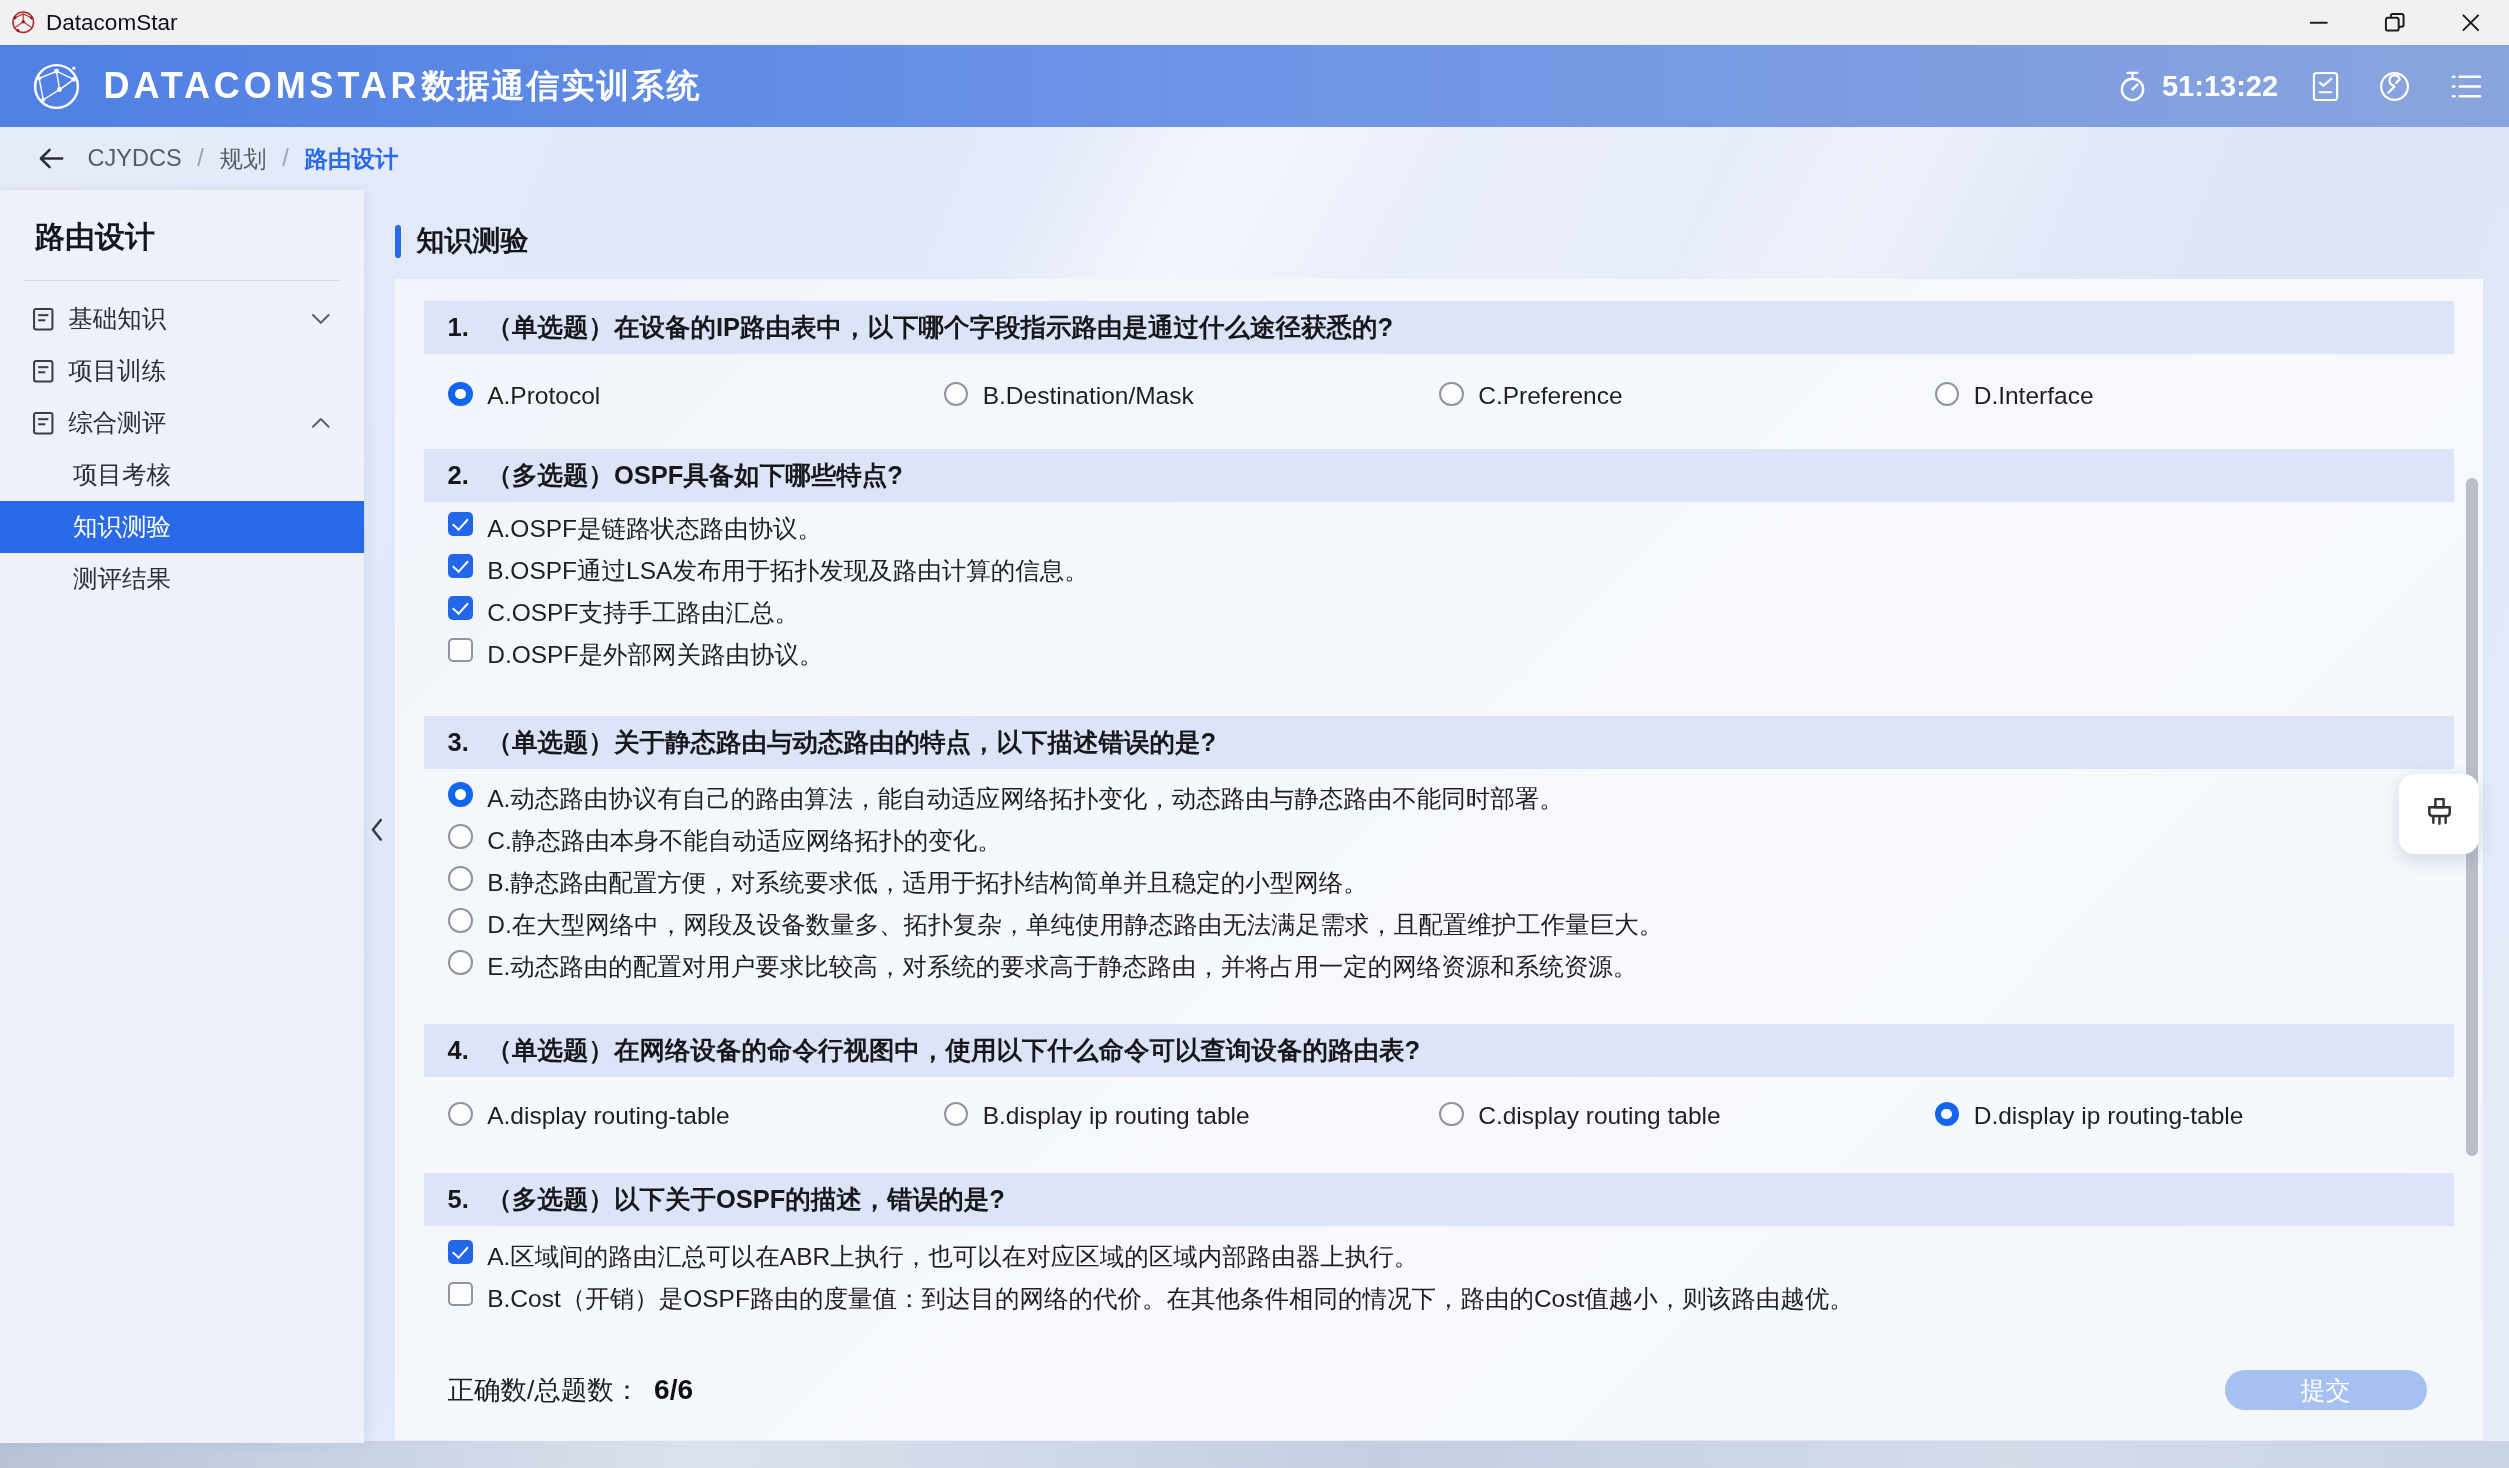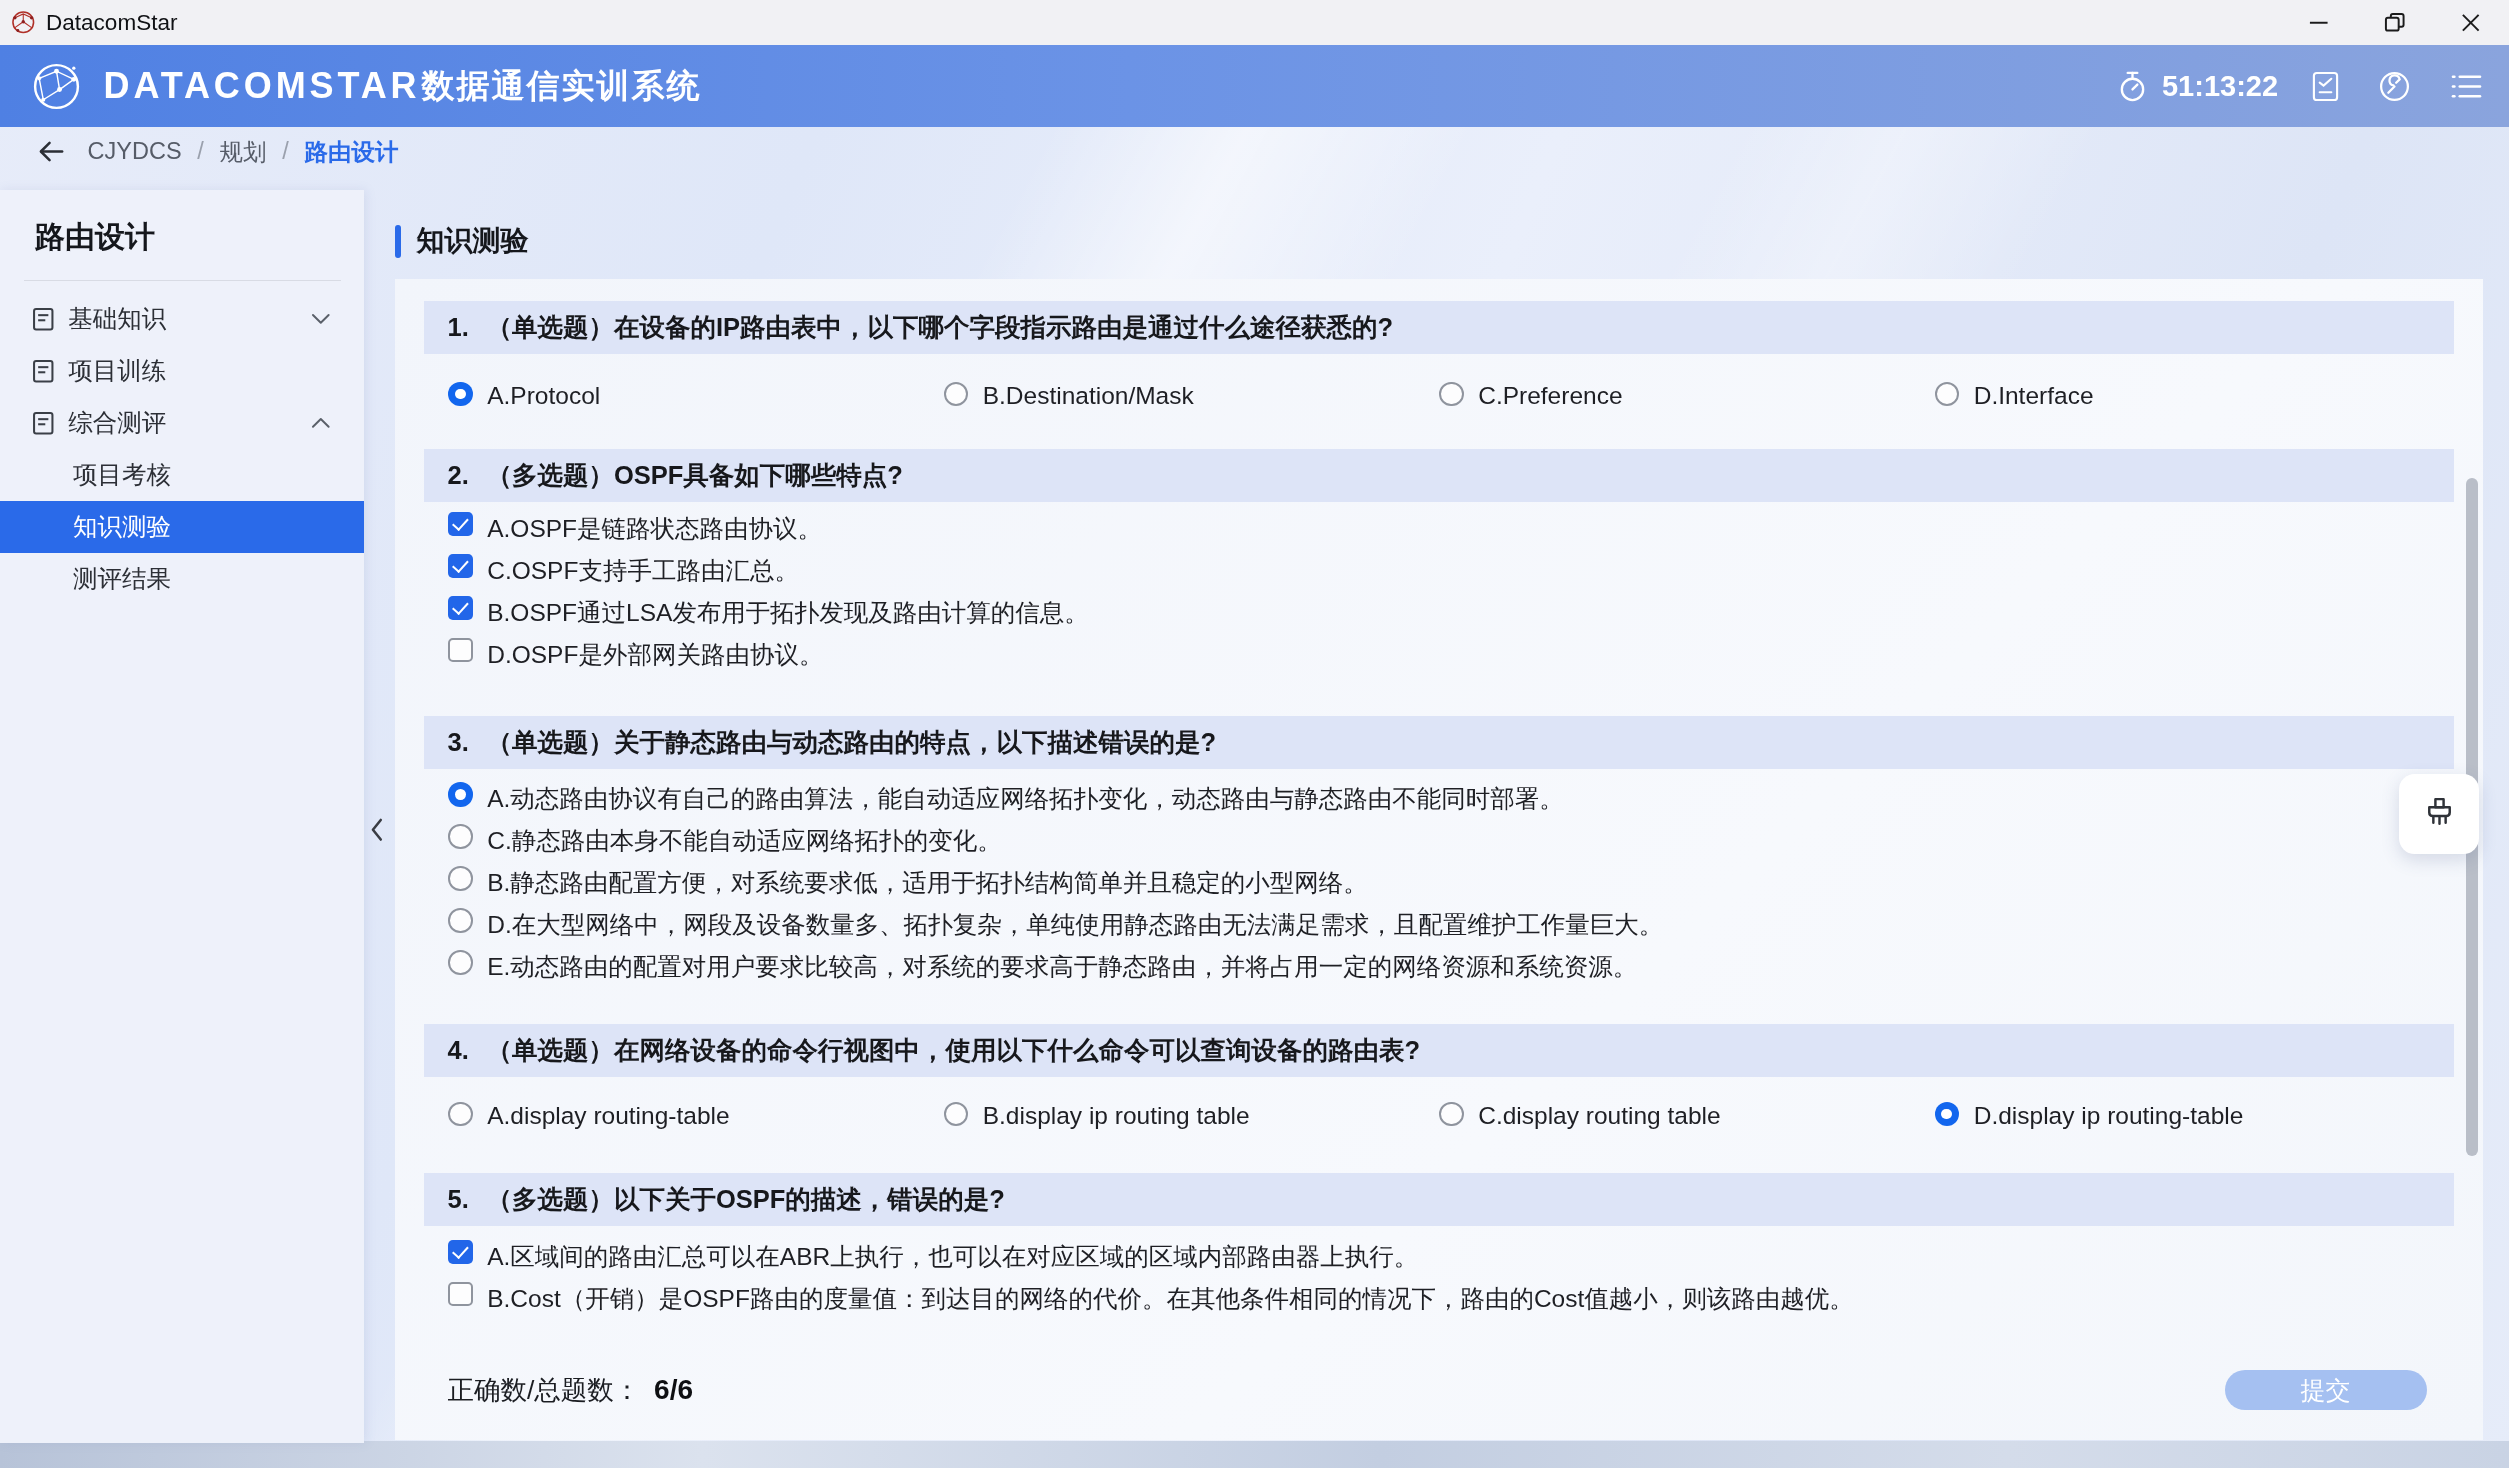--- a/index.html
+++ b/index.html
@@ -26,21 +26,21 @@
     background:linear-gradient(90deg,#4f80e3,#6b93e6 45%,#8aa4dd);display:flex;align-items:center}
   .brand-logo{margin-left:29px;display:flex}
   .brand{color:#fff;font-size:36px;font-weight:700;letter-spacing:3.9px;margin-left:19.6px}
   .product{color:#fff;font-size:33px;font-weight:700;margin-left:1px;letter-spacing:2px}
   .header-right{margin-left:auto;display:flex;align-items:center;gap:29px;margin-right:21.6px}
   .timer-group{display:flex;align-items:center;gap:13.7px}
   .timer{color:#fff;font-size:29px;font-weight:700}
   .hd-iconbtn{background:transparent;border:none;display:flex;align-items:center;cursor:pointer;padding:3.9px}
 
   
-  .breadcrumb{position:absolute;top:120px;left:0;height:63px;display:flex;align-items:center;gap:15.7px;padding-left:37px;font-size:23.5px;color:#565c68;z-index:4}
+  .breadcrumb{position:absolute;top:127px;left:0;height:63px;display:flex;align-items:center;gap:15.7px;padding-left:37px;font-size:23.5px;color:#565c68;z-index:4}
   .crumb{cursor:pointer}
   .crumb-sep{color:#9aa0ad}
   .crumb-active{color:#2a6ae9;font-weight:700}
   .back-btn{background:none;border:none;display:flex;cursor:pointer;padding:0;margin-right:5.9px}
 
   
   .sidebar{position:absolute;top:190px;left:0;bottom:25.5px;width:364px;background:#eef1fa;box-shadow:2px 0 9.8px rgba(110,130,180,.14);z-index:3}
   .sb-title{font-size:30px;font-weight:800;color:#15171c;margin:27.4px 0 0 35px}
   .sb-divider{height:1px;background:#d8dbe4;margin:21.6px 23.5px 11.8px 23.5px}
   .nav-row{height:52px;display:flex;align-items:center;padding-left:32px;font-size:24.5px;color:#2c2f36;cursor:pointer}
@@ -292,25 +292,25 @@
           <span class="q-num">2.</span>
           <span class="q-text">（多选题）OSPF具备如下哪些特点?</span>
         </div>
         <div class="opts opts-col">
           <label class="opt">
             <span class="checkbox on"></span>
             <span class="opt-label">A.OSPF是链路状态路由协议。</span>
           </label>
           <label class="opt">
             <span class="checkbox on"></span>
+            <span class="opt-label">B.OSPF通过LSA发布用于拓扑发现及路由计算的信息。</span>
+          </label>
+          <label class="opt">
+            <span class="checkbox on"></span>
             <span class="opt-label">C.OSPF支持手工路由汇总。</span>
-          </label>
-          <label class="opt">
-            <span class="checkbox on"></span>
-            <span class="opt-label">B.OSPF通过LSA发布用于拓扑发现及路由计算的信息。</span>
           </label>
           <label class="opt">
             <span class="checkbox"></span>
             <span class="opt-label">D.OSPF是外部网关路由协议。</span>
           </label>
         </div>
       </section>
       <section class="question q3">
         <div class="q-head">
           <span class="q-num">3.</span>

